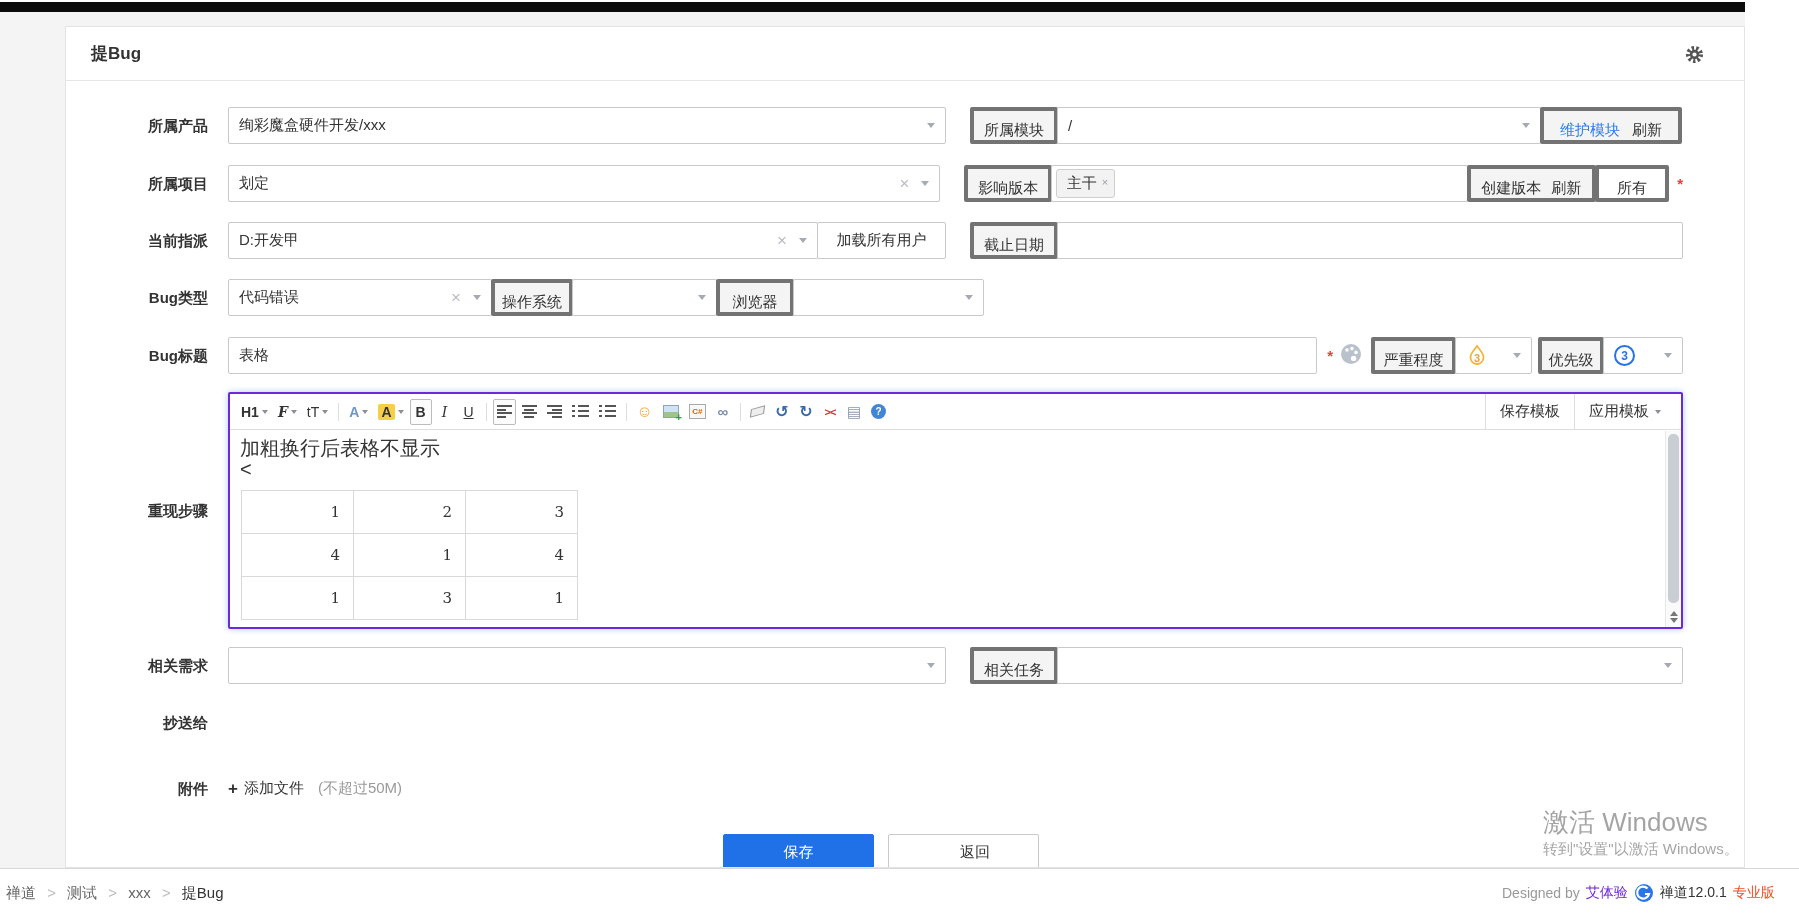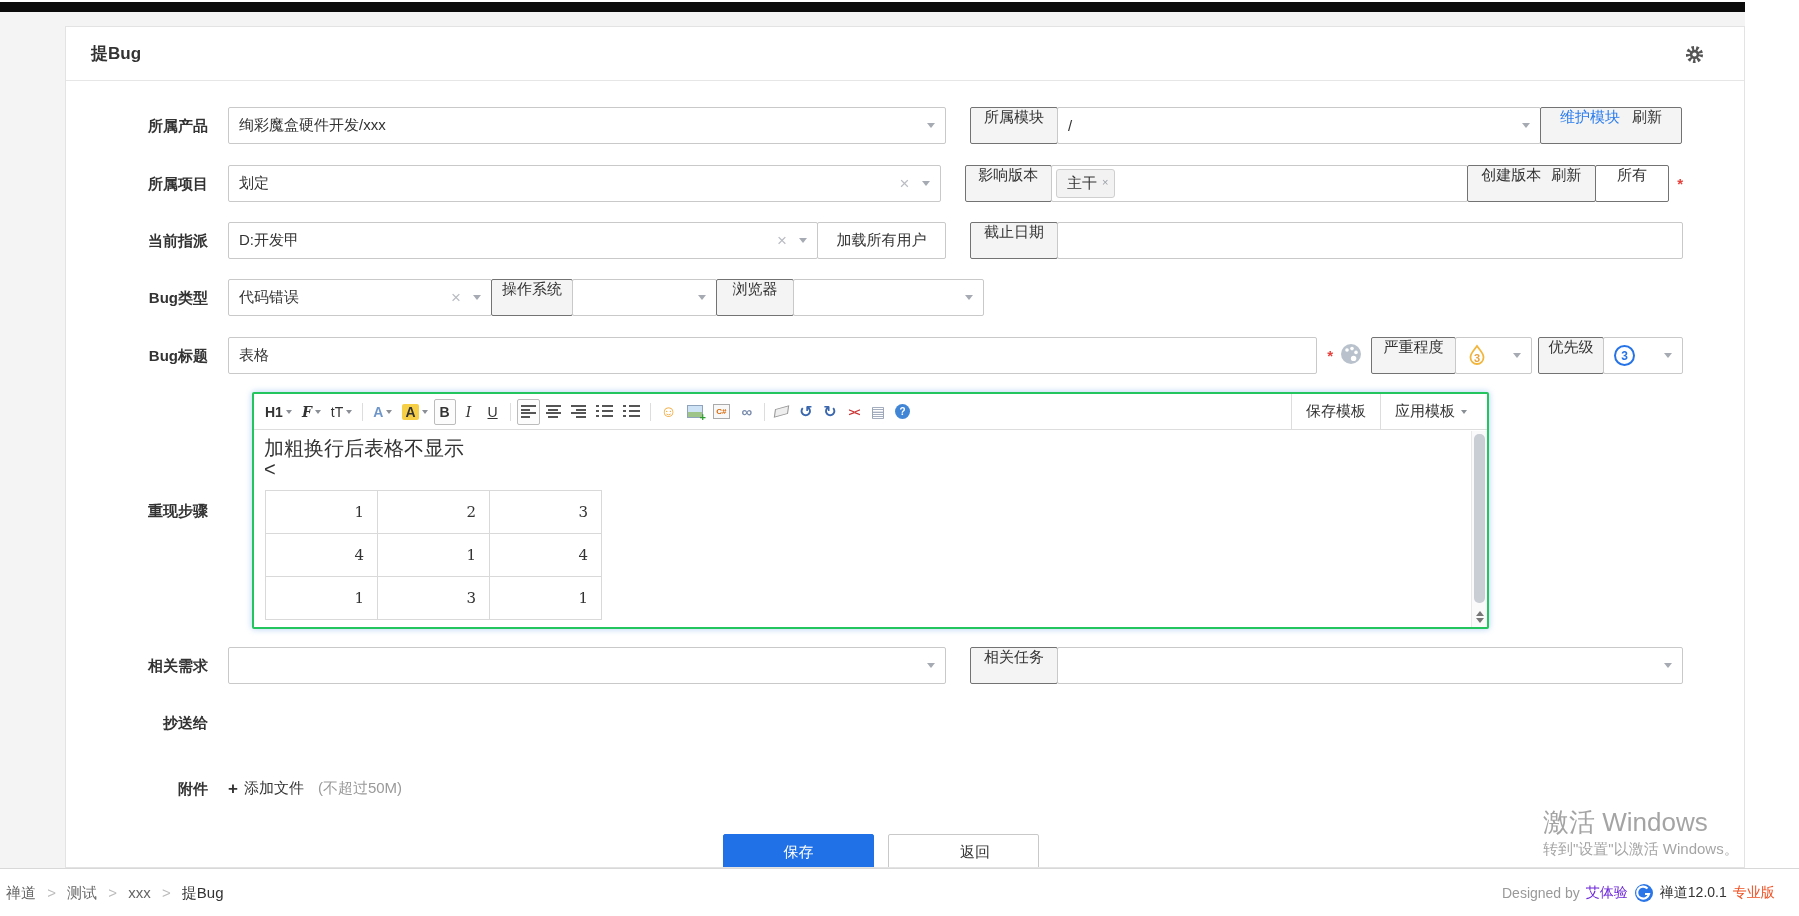--- a/index.html
+++ b/index.html
@@ -17,22 +17,22 @@
   .gear { position:absolute; right:40px; top:18px; width:19px; height:19px; cursor:pointer; }
 
   .panel-body { position:relative; width:100%; height:788px; }
 
   .lbl { position:absolute; left:2px; width:140px; height:37px; line-height:37px;
     text-align:right; font-weight:bold; color:#333; }
 
   .row { position:absolute; left:162px; width:1455px; height:37px; display:flex; align-items:stretch; }
   .ctl { height:37px; border:1px solid #c9c9c9; border-radius:2px; background:#fff;
     display:flex; align-items:center; padding:0 10px; color:#333; }
-  .addon { height:37px; border:1px solid #737373; border-radius:2px; background:#f4f4f4;
-    display:flex; align-items:flex-start; justify-content:center; color:#333; white-space:nowrap; }
+  .addon { height:37px; border:4px solid #737373; border-radius:2px; background:#f4f4f4;
+    display:flex; align-items:flex-end; justify-content:center; color:#333; white-space:nowrap; }
   .join { margin-left:-1px; }
   .gap24 { width:24px; flex:0 0 auto; }
   .caret { width:0; height:0; border-left:4px solid transparent; border-right:4px solid transparent;
     border-top:5px solid #a6aab2; margin-left:auto; flex:0 0 auto; }
   .xclear { color:#b9bcc2; font-size:17px; line-height:1; margin-left:auto; flex:0 0 auto; cursor:pointer; }
   .xclear + .caret { margin-left:12px; }
   .blue { color:#2a7cee; text-decoration:none; cursor:pointer; }
   .star { color:#e8413c; font-weight:bold; align-self:center; }
 
   .chip { display:inline-flex; align-items:flex-start; background:#f2f2f2; border:1px solid #cfcfcf;
@@ -42,22 +42,22 @@
   .whitebtn { background:#fff; }
 
   
   .sev-wrap { position:relative; width:22px; height:24px; }
   .sev-num { position:absolute; left:0; top:8px; width:22px; text-align:center;
     font-size:11px; font-weight:bold; color:#e8a33d; }
   .pri-ring { width:21px; height:21px; border:2px solid #2673e8; border-radius:50%;
     color:#2673e8; font-size:12px; font-weight:bold; display:flex; align-items:center; justify-content:center; }
 
   
-  .editor { position:absolute; left:162px; top:311px; width:1237px; height:237px; background:#fff;
-    border:2px solid #22c55e; border-radius:2px; box-shadow:0 0 6px rgba(74,144,226,.45);margin-left:24px; }
+  .editor { position:absolute; left:162px; top:311px; width:1455px; height:237px; background:#fff;
+    border:2px solid #6d28d9; border-radius:2px; box-shadow:0 0 6px rgba(74,144,226,.45); }
   .etoolbar { position:relative; height:36px; border-bottom:1px solid #ddd; display:flex;
     align-items:center; padding:0 6px; }
   .tbtn { display:inline-flex; align-items:center; justify-content:center; min-width:22px; height:26px;
     padding:0 3px; margin:0 1px; font-size:14px; color:#333; cursor:pointer; border:1px solid transparent; }
   .tbtn.active { border:1px solid #bcbcbc; background:#fcfcfc; border-radius:2px; }
   .tcaret { width:0; height:0; border-left:3px solid transparent; border-right:3px solid transparent;
     border-top:4px solid #8a8f96; margin-left:3px; }
   .tsep { width:1px; height:18px; background:#ddd; margin:0 5px; }
   .f-italic { font-family:"DejaVu Serif",serif; font-style:italic; font-weight:bold; }
   .a-color { color:#6f96c8; font-weight:bold; }

